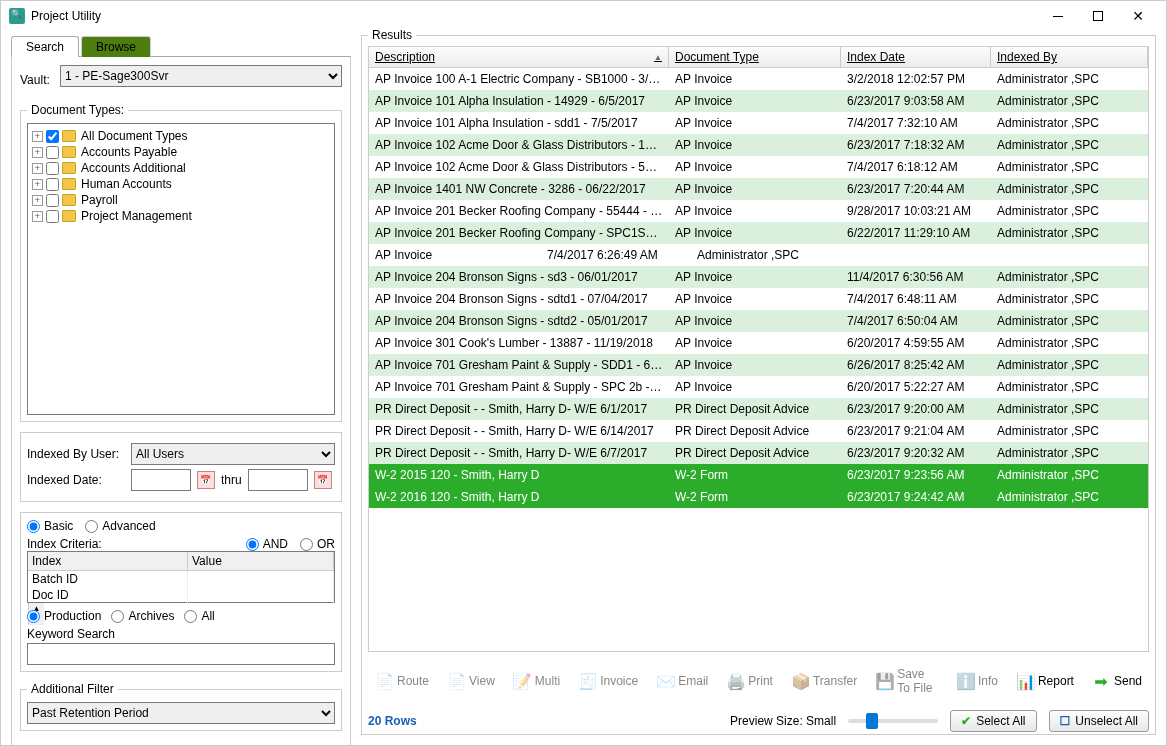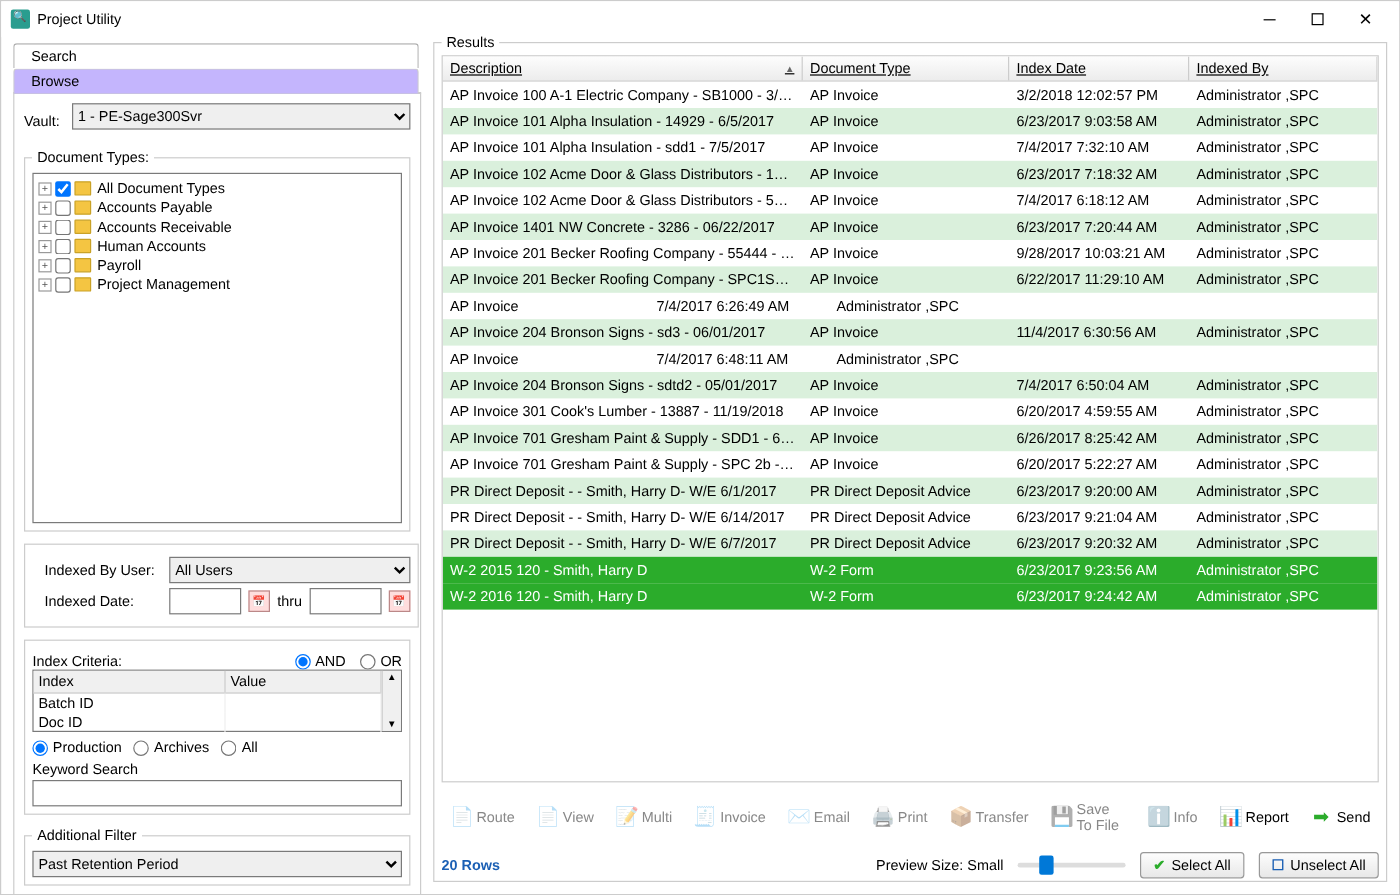--- a/index.html
+++ b/index.html
@@ -15,52 +15,52 @@
 .winbtn .min { width: 10px; height: 1px; background: #000; }
 .winbtn .max { width: 10px; height: 10px; border: 1px solid #000; }
 .winbtn .close-x { font-size: 14px; line-height: 1; }
 
 
 .content { display: flex; height: calc(100% - 30px); padding: 4px 10px 10px 10px; gap: 10px; }
 .left { width: 340px; display: flex; flex-direction: column; }
 .right { flex: 1; display: flex; flex-direction: column; }
 
 
-.tabs { display: flex; border-bottom: 1px solid #aaa; flex-direction: column; }
+.tabs { display: flex; border-bottom: 1px solid #aaa; }
 .tab { padding: 3px 14px; border: 1px solid #aaa; border-bottom: none; background: #fff; border-radius: 3px 3px 0 0; margin-right: 2px; position: relative; top: 1px; }
-.tab.inactive { background: #c4b5fd; border-color: #ccc; }
+.tab.inactive { background: #4d7c0f; border-color: #ccc; }
 .tab.active { background: #fff; z-index: 2; }
 
 .panel { border: 1px solid #ccc; border-top: none; padding: 8px; flex: 0 0 auto; }
 .vault-row { display: flex; align-items: flex-end; margin-bottom: 6px; }
 .vault-row label { width: 40px; }
 .vault-row select { flex: 1; height: 22px; border: 1px solid #7a7a7a; }
 
 fieldset.group { border: 1px solid #ccc; padding: 6px; margin-top: 4px; }
 fieldset.group legend { padding: 0 4px; }
 
 .tree { border: 1px solid #7a7a7a; background: #fff; height: 292px; overflow: auto; padding: 4px; }
 .tree-item { display: flex; align-items: center; gap: 3px; padding: 1px 0; }
 .tree-item .expander { width: 11px; height: 11px; border: 1px solid #999; display: flex; align-items: center; justify-content: center; font-size: 9px; line-height: 1; cursor: pointer; color: #555; }
 .tree-item input[type=checkbox] { width: 13px; height: 13px; }
 .tree-item .folder-icon { width: 14px; height: 12px; background: #f4c542; border-radius: 1px; border: 1px solid #c9a227; }
 .tree-item span.label { margin-left: 2px; }
 
 .form-row { display: flex; align-items: center; margin: 4px 0; gap: 6px; }
-.form-row label.fixed { width: 98px; margin-left: 10px; }
+.form-row label.fixed { width: 98px; }
 select.wide, input.wide { height: 22px; border: 1px solid #7a7a7a; }
 .date-input { width: 60px; height: 22px; border: 1px solid #7a7a7a; }
 .date-btn { width: 18px; height: 18px; border: 1px solid #b88; background: #fdd; font-size: 9px; display: flex; align-items: center; justify-content: center; cursor: pointer; }
 
 .radio-row { display: flex; align-items: center; gap: 12px; }
 .radio-row label { display: flex; align-items: center; gap: 4px; }
 input[type=radio] { width: 13px; height: 13px; }
 
 .criteria-header { display: flex; justify-content: space-between; align-items: flex-start; }
-.index-table { border: 1px solid #7a7a7a; height: 52px; display: flex; }
+.index-table { border: 1px solid #7a7a7a; height: 52px; display: flex; flex-direction: column; }
 .index-table .cols { flex: 1; }
 .index-table .hdr { display: flex; background: #f0f0f0; border-bottom: 1px solid #ccc; }
 .index-table .hdr div { padding: 2px 4px; border-right: 1px solid #ccc; }
 .index-table .body-row { display: flex; }
 .index-table .body-row div { padding: 1px 4px; border-right: 1px solid #eee; }
 .index-table .scroll { width: 16px; background: #f0f0f0; border-left: 1px solid #ccc; display: flex; flex-direction: column; justify-content: space-between; align-items: center; }
 .index-table .scroll .arrow { font-size: 8px; cursor: pointer; padding: 1px 0; }
 
 .keyword-input { width: 100%; height: 22px; border: 1px solid #7a7a7a; margin-top: 2px; }
 
@@ -149,21 +149,21 @@
             <div class="tree-item">
               <span class="expander">+</span>
     <input type="checkbox" style="">
     <span class="folder-icon"></span>
     <span class="label">Accounts Payable</span>
             </div>
             <div class="tree-item">
               <span class="expander">+</span>
     <input type="checkbox" style="">
     <span class="folder-icon"></span>
-    <span class="label">Accounts Receivable</span>
+    <span class="label">Accounts Additional</span>
             </div>
             <div class="tree-item">
               <span class="expander">+</span>
     <input type="checkbox" style="">
     <span class="folder-icon"></span>
     <span class="label">Human Accounts</span>
             </div>
             <div class="tree-item">
               <span class="expander">+</span>
     <input type="checkbox" style="">
@@ -190,20 +190,30 @@
           <label class="fixed">Indexed Date:</label>
           <input class="date-input" style="">
           <div class="date-btn">📅</div>
           <span>thru</span>
           <input class="date-input" style="">
           <div class="date-btn">📅</div>
         </div>
       </fieldset>
 
       <fieldset class="group">
+        <div class="radio-row">
+          <label>
+              <input type="radio" checked="" style="">
+              <span>Basic</span>
+            </label>
+          <label>
+              <input type="radio" style="">
+              <span>Advanced</span>
+            </label>
+        </div>
         <div class="criteria-header" style="margin-top:4px;">
           <span>Index Criteria:</span>
           <div class="radio-row">
             <label>
                 <input type="radio" checked="" style="">
                 <span>AND</span>
               </label>
             <label>
                 <input type="radio" style="">
                 <span>OR</span>
@@ -332,20 +342,21 @@
               <div class="col-date">7/4/2017 6:26:49 AM</div>
               <div class="col-by">Administrator ,SPC</div>
             </div>
             <div class="rt-row alt">
               <div class="col-desc">AP Invoice 204 Bronson Signs - sd3 - 06/01/2017</div>
               <div class="col-type">AP Invoice</div>
               <div class="col-date">11/4/2017 6:30:56 AM</div>
               <div class="col-by">Administrator ,SPC</div>
             </div>
             <div class="rt-row">
+              <div class="col-desc">AP Invoice 204 Bronson Signs - sdtd1 - 07/04/2017</div>
               <div class="col-type">AP Invoice</div>
               <div class="col-date">7/4/2017 6:48:11 AM</div>
               <div class="col-by">Administrator ,SPC</div>
             </div>
             <div class="rt-row alt">
               <div class="col-desc">AP Invoice 204 Bronson Signs - sdtd2 - 05/01/2017</div>
               <div class="col-type">AP Invoice</div>
               <div class="col-date">7/4/2017 6:50:04 AM</div>
               <div class="col-by">Administrator ,SPC</div>
             </div>

